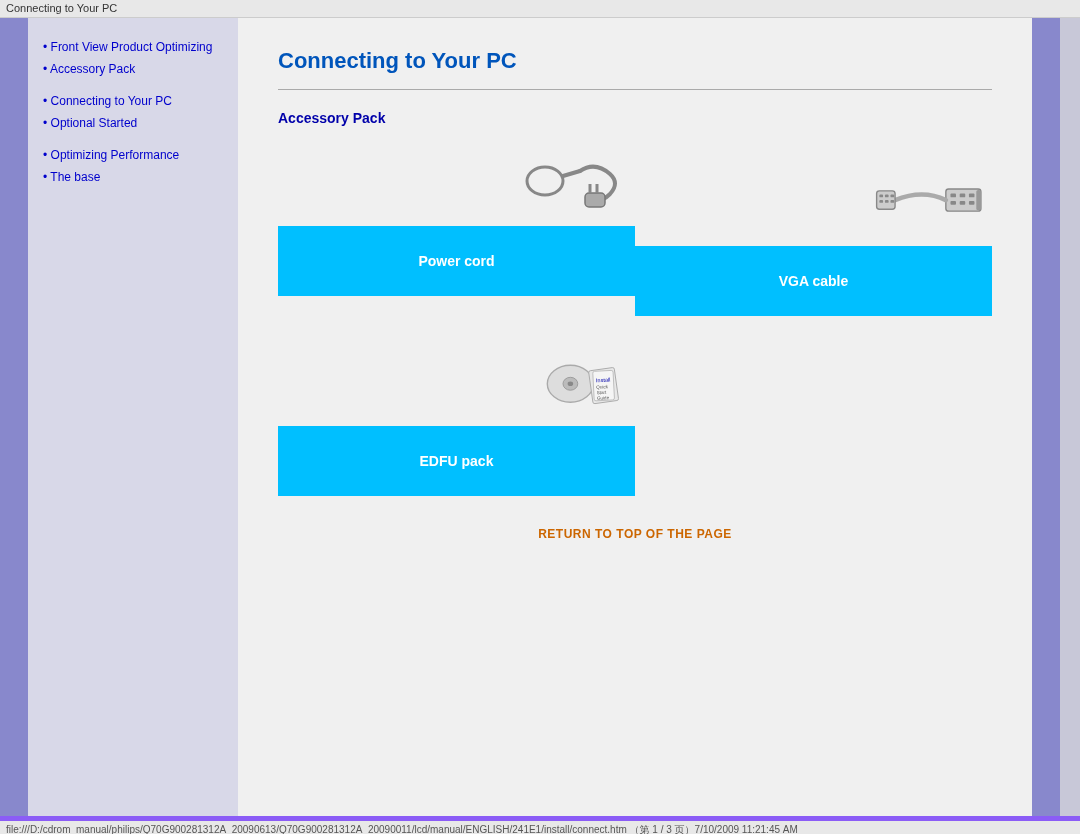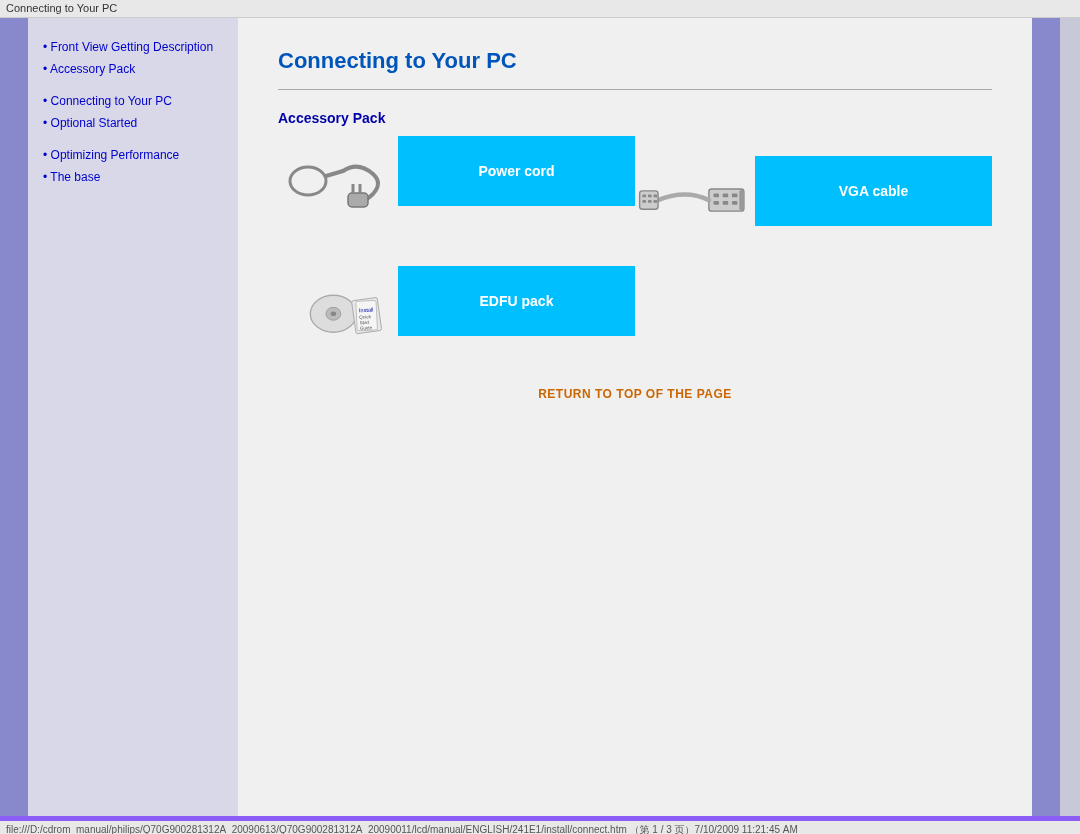--- a/index.html
+++ b/index.html
@@ -94,22 +94,22 @@
       margin-bottom: 25px;
     }
     .accessory-grid {
       display: grid;
       grid-template-columns: 1fr 1fr;
       gap: 0;
       margin-bottom: 30px;
     }
     .accessory-item {
       display: flex;
-      flex-direction: row;
-      align-items: flex-start;
+      flex-direction: column;
+      align-items: flex-end;
     }
     .accessory-image {
       height: 90px;
       display: flex;
       align-items: center;
       justify-content: center;
       margin-bottom: 0;
     }
     .accessory-label {
       width: 100%;
@@ -158,21 +158,21 @@
 <div class="title-bar">
   <span>Connecting to Your PC</span>
 </div>
 
 <div class="browser-body">
   <div class="left-accent"></div>
 
   <div class="sidebar">
     <ul class="sidebar-nav">
 
-    <li><a href="#">Front View Getting Description</a></li>
+    <li><a href="#">Front View Product Optimizing</a></li>
         <li><a href="#">Accessory Pack</a></li>
         <div class="sidebar-spacer"></div>
         <li><a href="#">Connecting to Your PC</a></li>
         <li><a href="#">Optional Started</a></li>
         <div class="sidebar-spacer"></div>
         <li><a href="#">Optimizing Performance</a></li>
         <li><a href="#">The base</a></li>
       </ul>
   </div>
 

